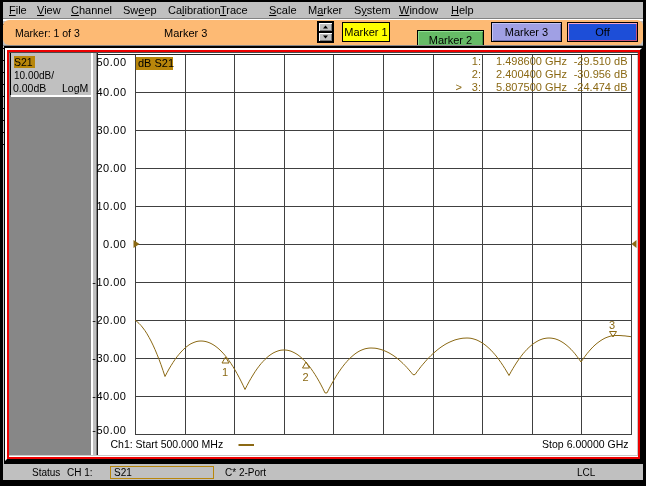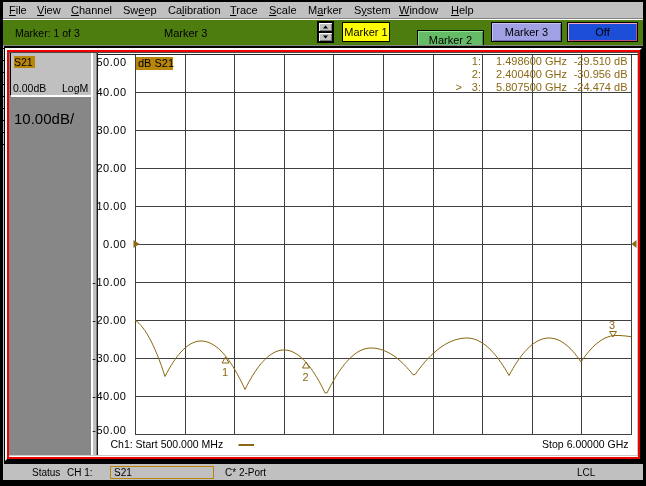--- a/index.html
+++ b/index.html
@@ -15,31 +15,31 @@
 <body>
 
 <div class="abs" style="left:3px; top:2px; width:640px; height:478px; background:#c0c0c0;"></div>
 
 <div id="menubar" class="abs t11" style="left:3px; top:1px; width:640px; height:18px;text-decoration:underline;">
   <span style="left:6px;"><u>F</u>ile</span>
   <span style="left:34px;"><u>V</u>iew</span>
   <span style="left:68px;"><u>C</u>hannel</span>
   <span style="left:120px;">Sw<u>e</u>ep</span>
   <span style="left:165px;">Ca<u>l</u>ibration</span>
-  <span style="left:227px;text-align:right;"><u>T</u>race</span>
+  <span style="left:217px;text-align:right;"><u>T</u>race</span>
   <span style="left:266px;text-align:center;"><u>S</u>cale</span>
   <span style="left:305px;">M<u>a</u>rker</span>
   <span style="left:351px;">S<u>y</u>stem</span>
   <span style="left:396px;"><u>W</u>indow</span>
   <span style="left:448px;"><u>H</u>elp</span>
 </div>
 <div class="abs" style="left:3px; top:18px; width:640px; height:1px; background:#828282;"></div>
 <div class="abs" style="left:3px; top:19px; width:640px; height:1.5px; background:#ffffff;"></div>
 
-<div class="abs" style="left:3px; top:20px; width:640px; height:25px; background:#4d7c0f;">
+<div class="abs" style="left:3px; top:20px; width:640px; height:25px; background:#fdba74;border-radius:6px;">
   <div class="abs" style="left:12px; top:7px; font-size:10.5px; color:#000;">Marker: 1 of 3</div>
   <div class="abs t11" style="left:161px; top:7px;">Marker 3</div>
   <div class="abs" style="left:314px; top:1px; width:17px; height:22px; background:#000;">
     <div class="abs" style="left:2px; top:2px; width:13px; height:8px; background:#c0c0c0; box-shadow:inset 1px 1px 0 #fff, inset -1px -1px 0 #7a7a7a;"></div>
     <div class="abs" style="left:2px; top:12px; width:13px; height:8px; background:#c0c0c0; box-shadow:inset 1px 1px 0 #fff, inset -1px -1px 0 #7a7a7a;"></div>
     <svg class="abs" style="left:0; top:0;" width="17" height="22">
       <path d="M8.5 4.5 L11 7.5 L6 7.5 Z" fill="#000"></path>
       <path d="M8.5 17.5 L11 14.5 L6 14.5 Z" fill="#000"></path>
     </svg>
   </div>
@@ -56,21 +56,21 @@
 <div class="abs" style="left:7px; top:50px; width:633px; height:409px; border:2px solid #ec0000; background:#fff;"></div>
 
 <div class="abs" style="left:9px; top:52px; width:82px; height:404px; background:#878787;"></div>
 <div class="abs" style="left:10px; top:52px; width:81px; height:43px; background:#c0c0c0; border-top:1px solid #000; border-left:1px solid #000;"></div>
 <div class="abs" style="left:11px; top:95px; width:81px; height:2px; background:#ffffff;"></div>
 <div class="abs" style="left:91px; top:52px; width:2px; height:404px; background:#ffffff;"></div>
 <div class="abs" style="left:93px; top:52px; width:3px; height:404px; background:#c0c0c0;"></div>
 <div class="abs" style="left:96px; top:52px; width:1px; height:404px; background:#808080;"></div>
 
 <div class="abs" style="left:14px; top:56px; width:21px; height:12px; background:#b8860b; line-height:12px; font-size:10.5px; color:#000;">S21</div>
-<div class="abs" style="left:14px; top:70px; font-size:15px; color:#000;margin-top:40px;">10.00dB/</div>
+<div class="abs" style="left:14px; top:70px; font-size:10px; color:#000;">10.00dB/</div>
 <div class="abs" style="left:13px; top:82px; font-size:10.5px; color:#000;">0.00dB</div>
 <div class="abs" style="left:62px; top:82px; font-size:10.5px; color:#000;">LogM</div>
 
 <svg class="abs" style="left:0; top:0;" width="646" height="486" font-family="&quot;Liberation Sans&quot;,sans-serif">
   <g id="grid" stroke="#404040" stroke-width="1" shape-rendering="crispEdges">
     <line x1="9" y1="52.5" x2="638" y2="52.5" stroke="#4a4a4a"></line>
     <line x1="97.5" y1="53" x2="97.5" y2="455" stroke="#1a1a1a"></line>
     <line x1="9" y1="455.5" x2="638" y2="455.5" stroke="#c8c8c8"></line>
     <line x1="637" y1="53" x2="637" y2="456" stroke="#c8c8c8"></line>
     <line x1="135.5" y1="54" x2="135.5" y2="434"></line>

